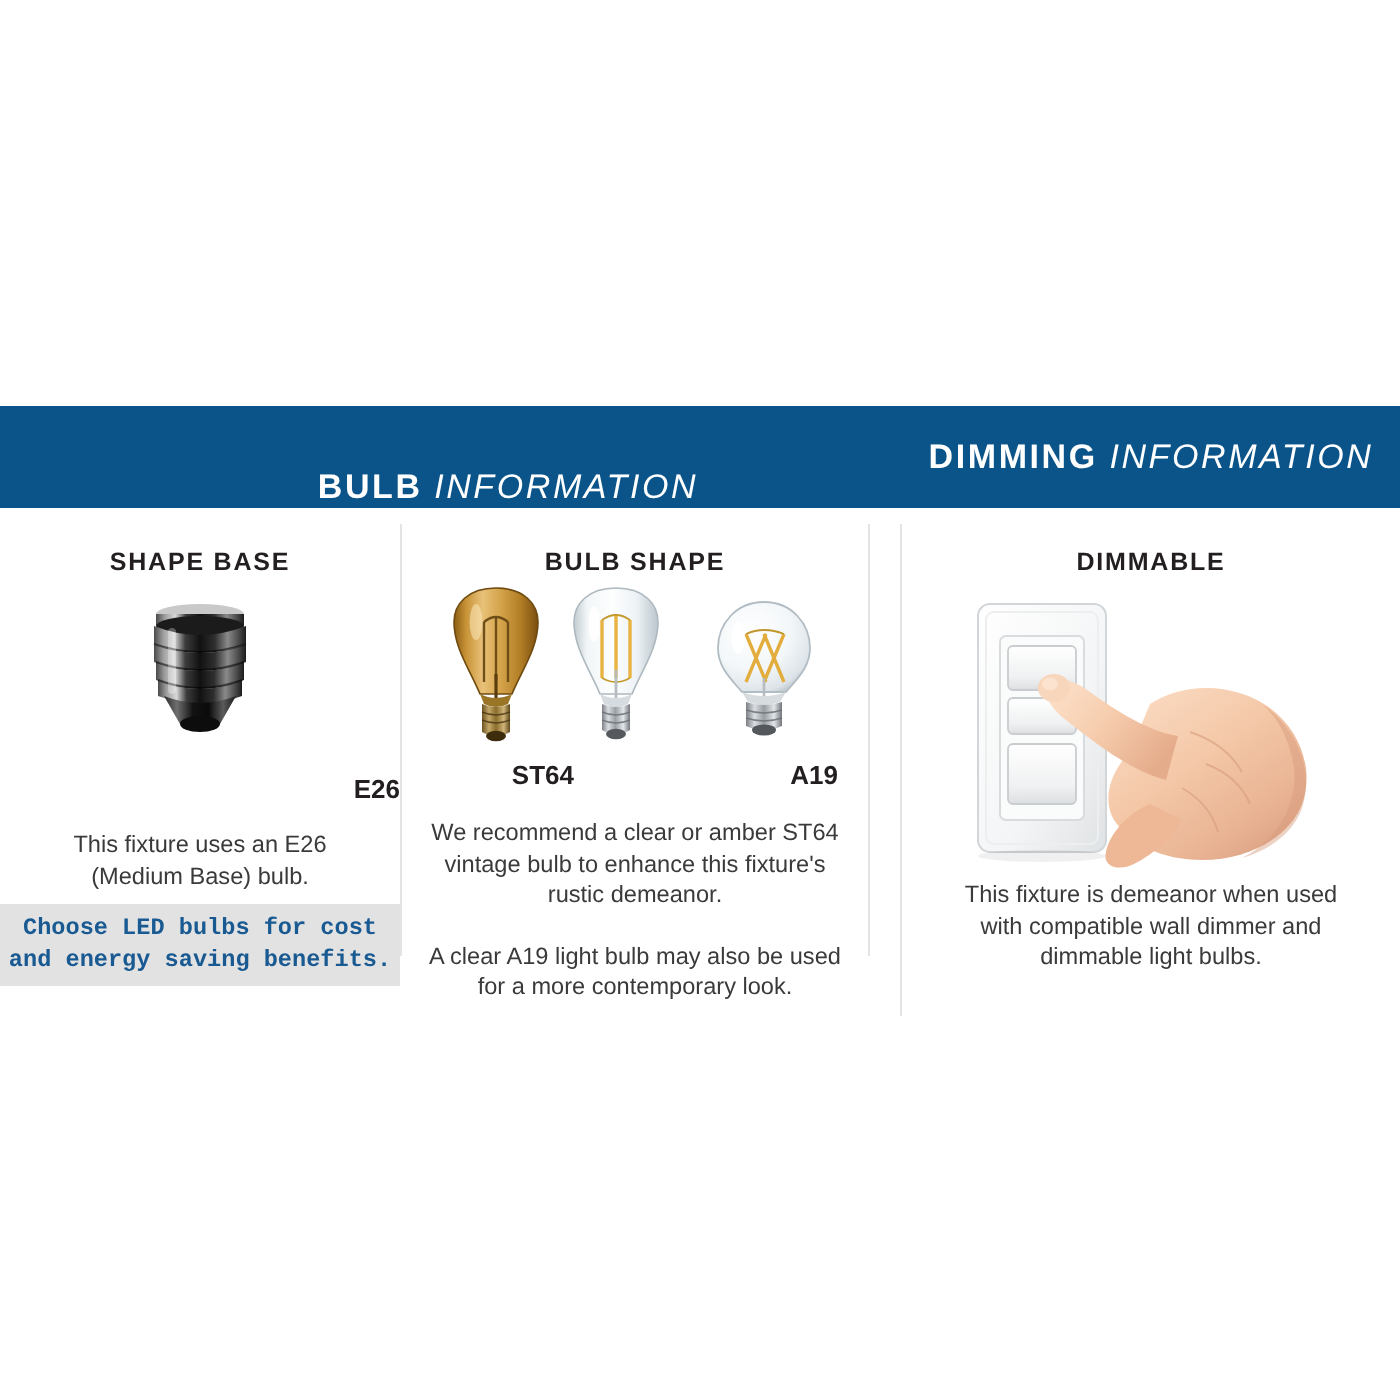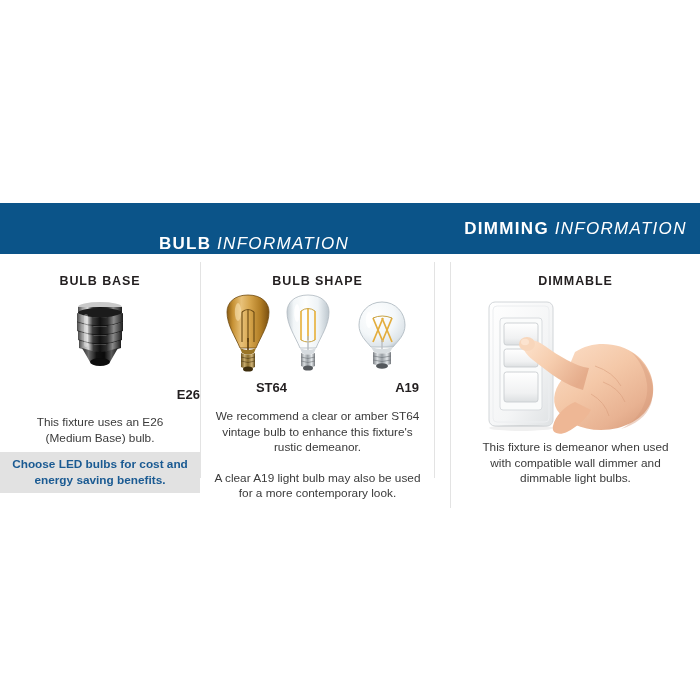--- a/index.html
+++ b/index.html
@@ -89,20 +89,21 @@
   #led-note {
     position: absolute;
     left: 0px;
     top: 452px;
     width: 200px;
     height: 41px;
     background: #e2e2e2;
     display: flex;
     align-items: center;
     justify-content: center;
+    font-family: Liberation Mono, monospace;
   }
   #led-note p {
     margin: 0;
     text-align: center;
     font-size: 11.8px;
     line-height: 15.5px;
     font-weight: bold;
     color: #1a5a92;
   }
 
@@ -165,21 +166,21 @@
   <div class="hdr" id="hdr-dim">
     <span class="strong">DIMMING</span>
     <span class="light">INFORMATION</span>
   </div>
 
   <div class="vdiv" id="vdiv-1"></div>
   <div class="vdiv" id="vdiv-2"></div>
   <div class="vdiv" id="vdiv-3"></div>
 
   <div class="panel" id="panel-base">
-    <p class="sec-title">BULB BASE</p>
+    <p class="sec-title">SHAPE BASE</p>
 
     <div class="art" id="e26-art">
       <svg id="e26" viewBox="0 0 56 72">
         <defs>
           <linearGradient id="gMetal" x1="0" y1="0" x2="1" y2="0">
             <stop offset="0" stop-color="#4a4a4a"></stop>
             <stop offset="0.10" stop-color="#9e9e9e"></stop>
             <stop offset="0.22" stop-color="#d8d8d8"></stop>
             <stop offset="0.34" stop-color="#3c3c3c"></stop>
             <stop offset="0.50" stop-color="#111111"></stop>

